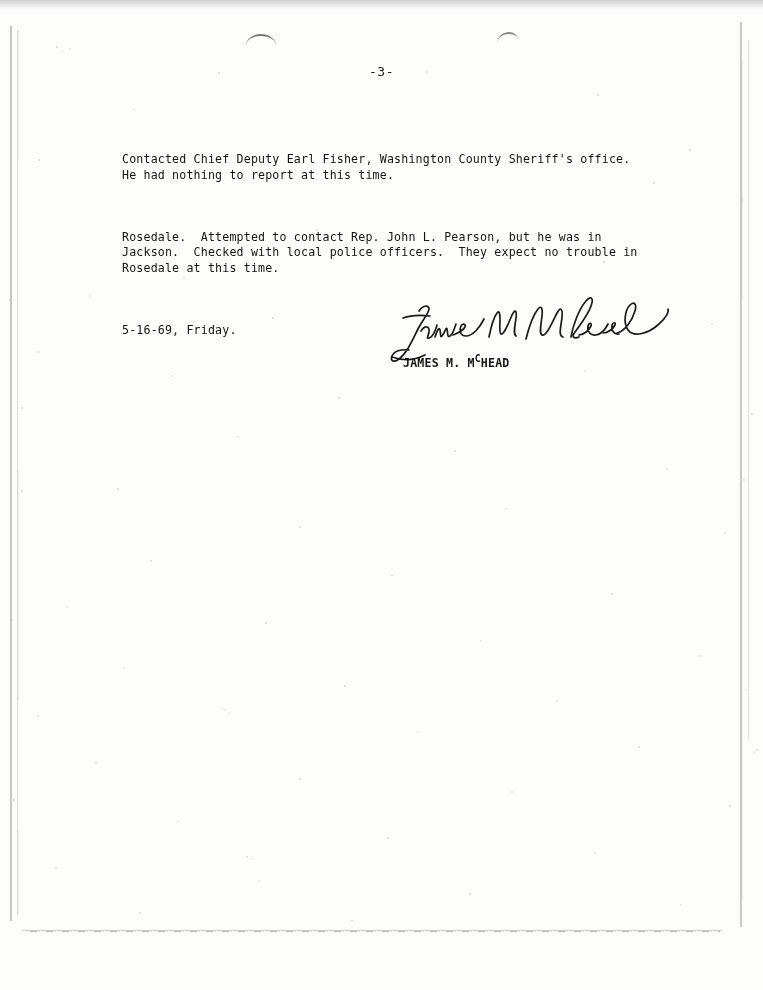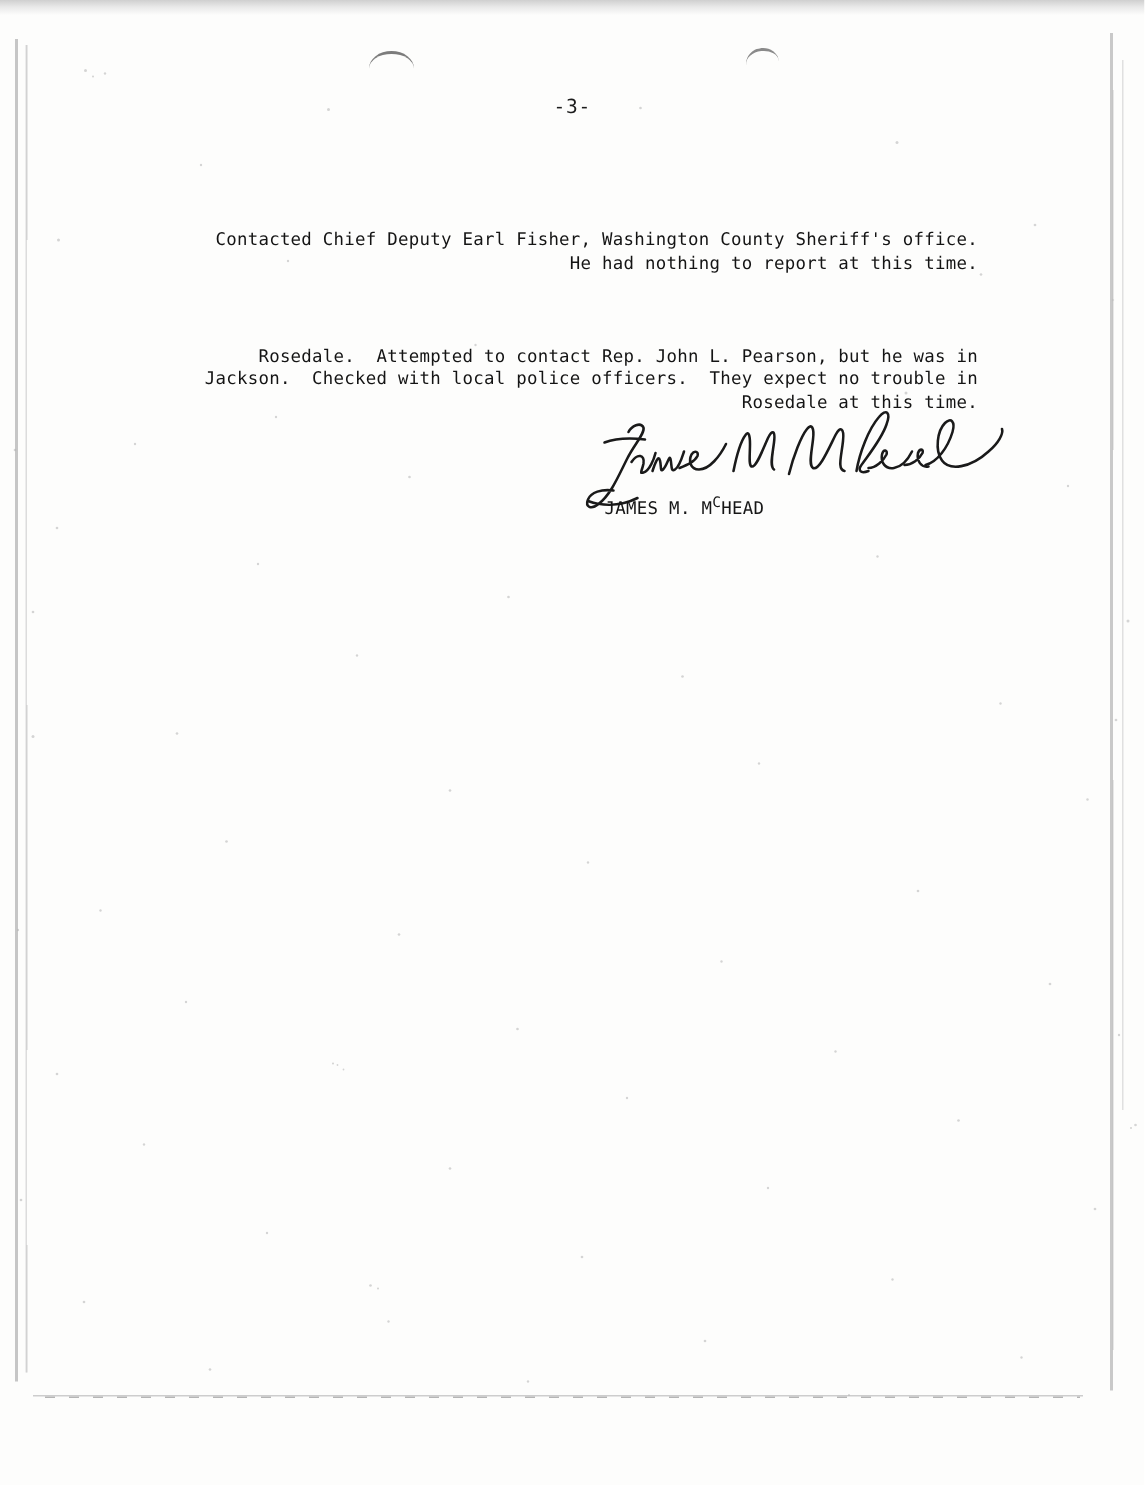--- a/index.html
+++ b/index.html
@@ -98,30 +98,30 @@
     width: 530px;
     color: #141414;
     font-size: 11.6px;
     line-height: 15.6px;
     letter-spacing: .18px;
     white-space: pre-wrap;
   }
   .para {
     margin: 0 0 15px 0;
     white-space: pre-wrap;
-    text-align: right;
   }
   .para:last-child { margin-bottom: 0; }
 
   #signature-block {
     position: absolute;
     left: 385px;
-    top: 268px;
+    top: 291px;
     width: 290px;
     height: 90px;
+    font-weight: bold;
   }
   #signature-svg {
     position: absolute;
     left: 0;
     top: 0;
   }
   #signature-name {
     position: absolute;
     left: 18px;
     top: 62px;
@@ -147,20 +147,21 @@
   <div class="edge corner-nick-2"></div>
 
   <div id="page-number">-3-</div>
 
   <div id="typed-body">
     <p class="para">Contacted Chief Deputy Earl Fisher, Washington County Sheriff's office.
 He had nothing to report at this time.</p>
     <p class="para">Rosedale.  Attempted to contact Rep. John L. Pearson, but he was in
 Jackson.  Checked with local police officers.  They expect no trouble in
 Rosedale at this time.</p>
+    <p class="para">5-16-69, Friday.</p>
   </div>
 
   <div id="signature-block">
     <svg id="signature-svg" width="290" height="80" viewBox="0 0 290 80">
       <g fill="none" stroke="#1a1a1a" stroke-width="1.7" stroke-linecap="round" stroke-linejoin="round">
 
         <path d="M34 20 C 36 16, 42 13, 44 17 C 45 21, 38 28, 33 38 C 27 50, 22 62, 14 68 C 9 72, 5 70, 7 65 C 9 60, 16 58, 24 59"></path>
         <path d="M18 27 C 26 24, 36 24, 45 25"></path>
 
         <path d="M36 40 C 40 34, 45 35, 44 41 C 43 46, 41 48, 44 47 C 48 46, 51 38, 52 34"></path>

